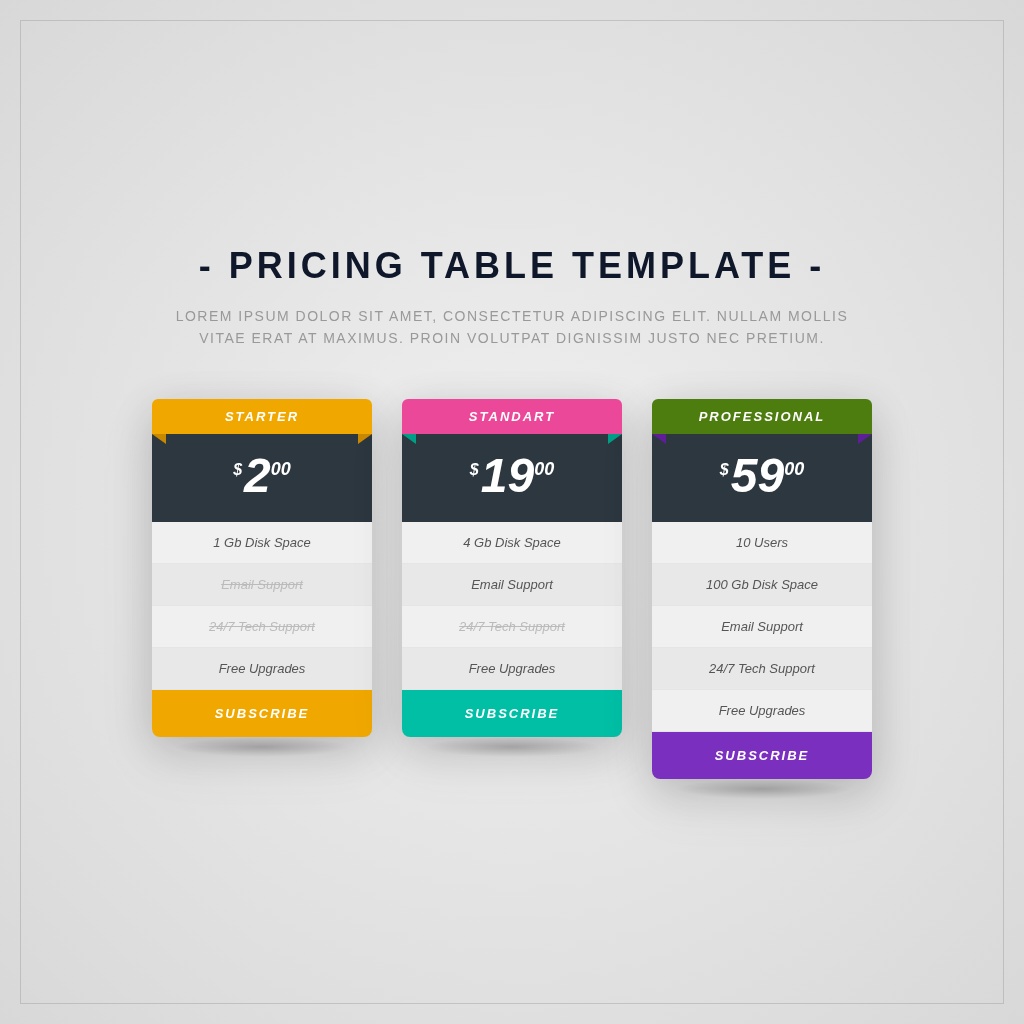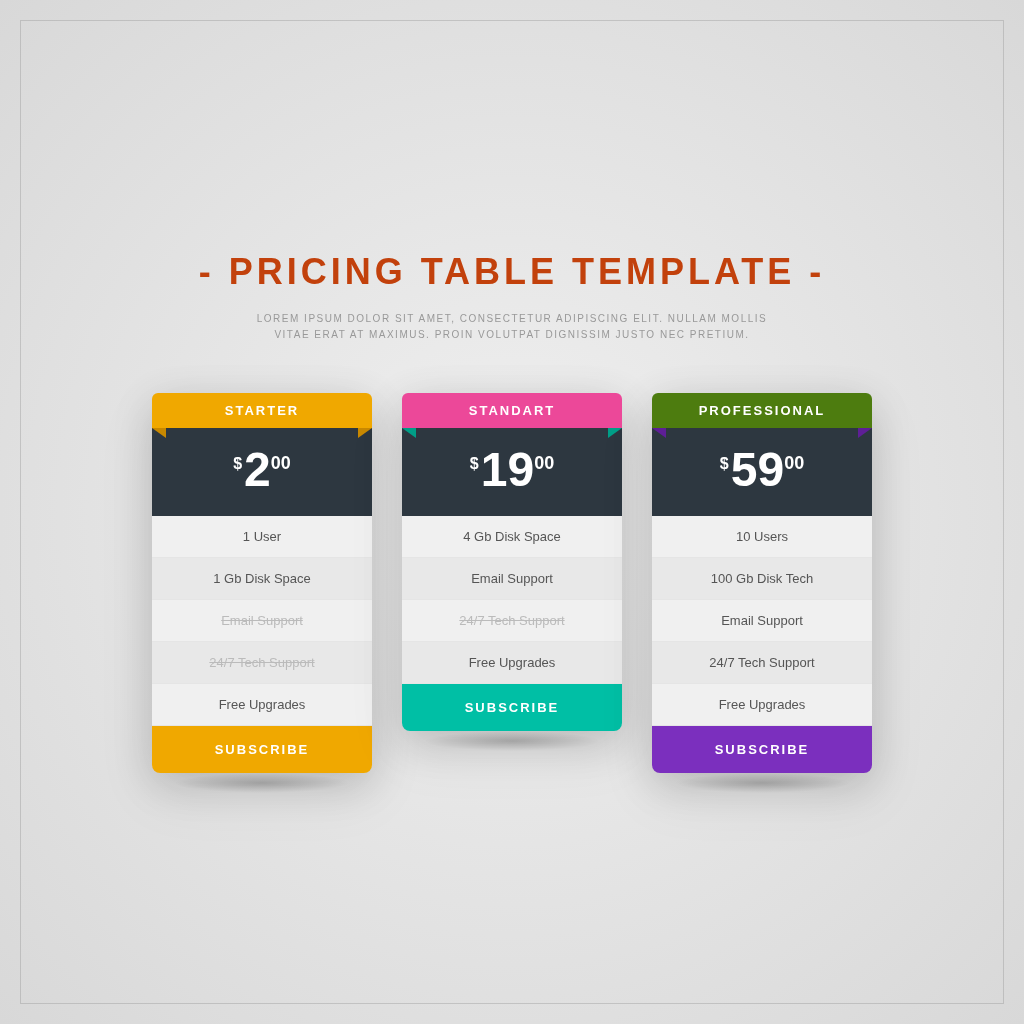--- a/index.html
+++ b/index.html
@@ -28,41 +28,42 @@
       display: flex;
       flex-direction: column;
       align-items: center;
       width: 100%;
       padding: 40px 60px;
     }
 
     .page-title {
       font-size: 36px;
       letter-spacing: 4px;
-      color: #c2410c;
+      color: #0f172a;
       font-weight: 700;
       text-transform: uppercase;
       margin-bottom: 18px;
     }
 
     .page-subtitle {
-      font-size: 10px;
+      font-size: 14px;
       letter-spacing: 1.5px;
       color: #999;
       text-align: center;
       text-transform: uppercase;
       line-height: 1.6;
       margin-bottom: 50px;
     }
 
     .cards-row {
       display: flex;
       gap: 30px;
       align-items: flex-start;
       justify-content: center;
+      font-style: italic;
     }
 
     .card {
       width: 220px;
       border-radius: 10px;
       overflow: visible;
       position: relative;
       box-shadow: 0 10px 40px rgba(0,0,0,0.15), 0 20px 60px rgba(0,0,0,0.08);
       background: #f5f5f5;
     }
@@ -225,21 +226,20 @@
   </p>
 
   <div class="cards-row" id="cards-row">
 
   <div class="card starter">
         <div class="card-ribbon">STARTER</div>
         <div class="card-price">
           <div class="price-main"><span class="price-sup">$</span>2<span class="price-decimal">00</span></div>
         </div>
         <div class="card-features">
-          <div class="feature-row">1 User</div>
           <div class="feature-row">1 Gb Disk Space</div>
           <div class="feature-row strikethrough">Email Support</div>
           <div class="feature-row strikethrough">24/7 Tech Support</div>
           <div class="feature-row">Free Upgrades</div>
         </div>
         <div class="card-subscribe">SUBSCRIBE</div>
       </div>
       <div class="card standart">
         <div class="card-ribbon">STANDART</div>
         <div class="card-price">
@@ -253,21 +253,21 @@
         </div>
         <div class="card-subscribe">SUBSCRIBE</div>
       </div>
       <div class="card professional">
         <div class="card-ribbon">PROFESSIONAL</div>
         <div class="card-price">
           <div class="price-main"><span class="price-sup">$</span>59<span class="price-decimal">00</span></div>
         </div>
         <div class="card-features">
           <div class="feature-row">10 Users</div>
-          <div class="feature-row">100 Gb Disk Tech</div>
+          <div class="feature-row">100 Gb Disk Space</div>
           <div class="feature-row">Email Support</div>
           <div class="feature-row">24/7 Tech Support</div>
           <div class="feature-row">Free Upgrades</div>
         </div>
         <div class="card-subscribe">SUBSCRIBE</div>
       </div>
     </div>
 </div>
 
 </body></html>

